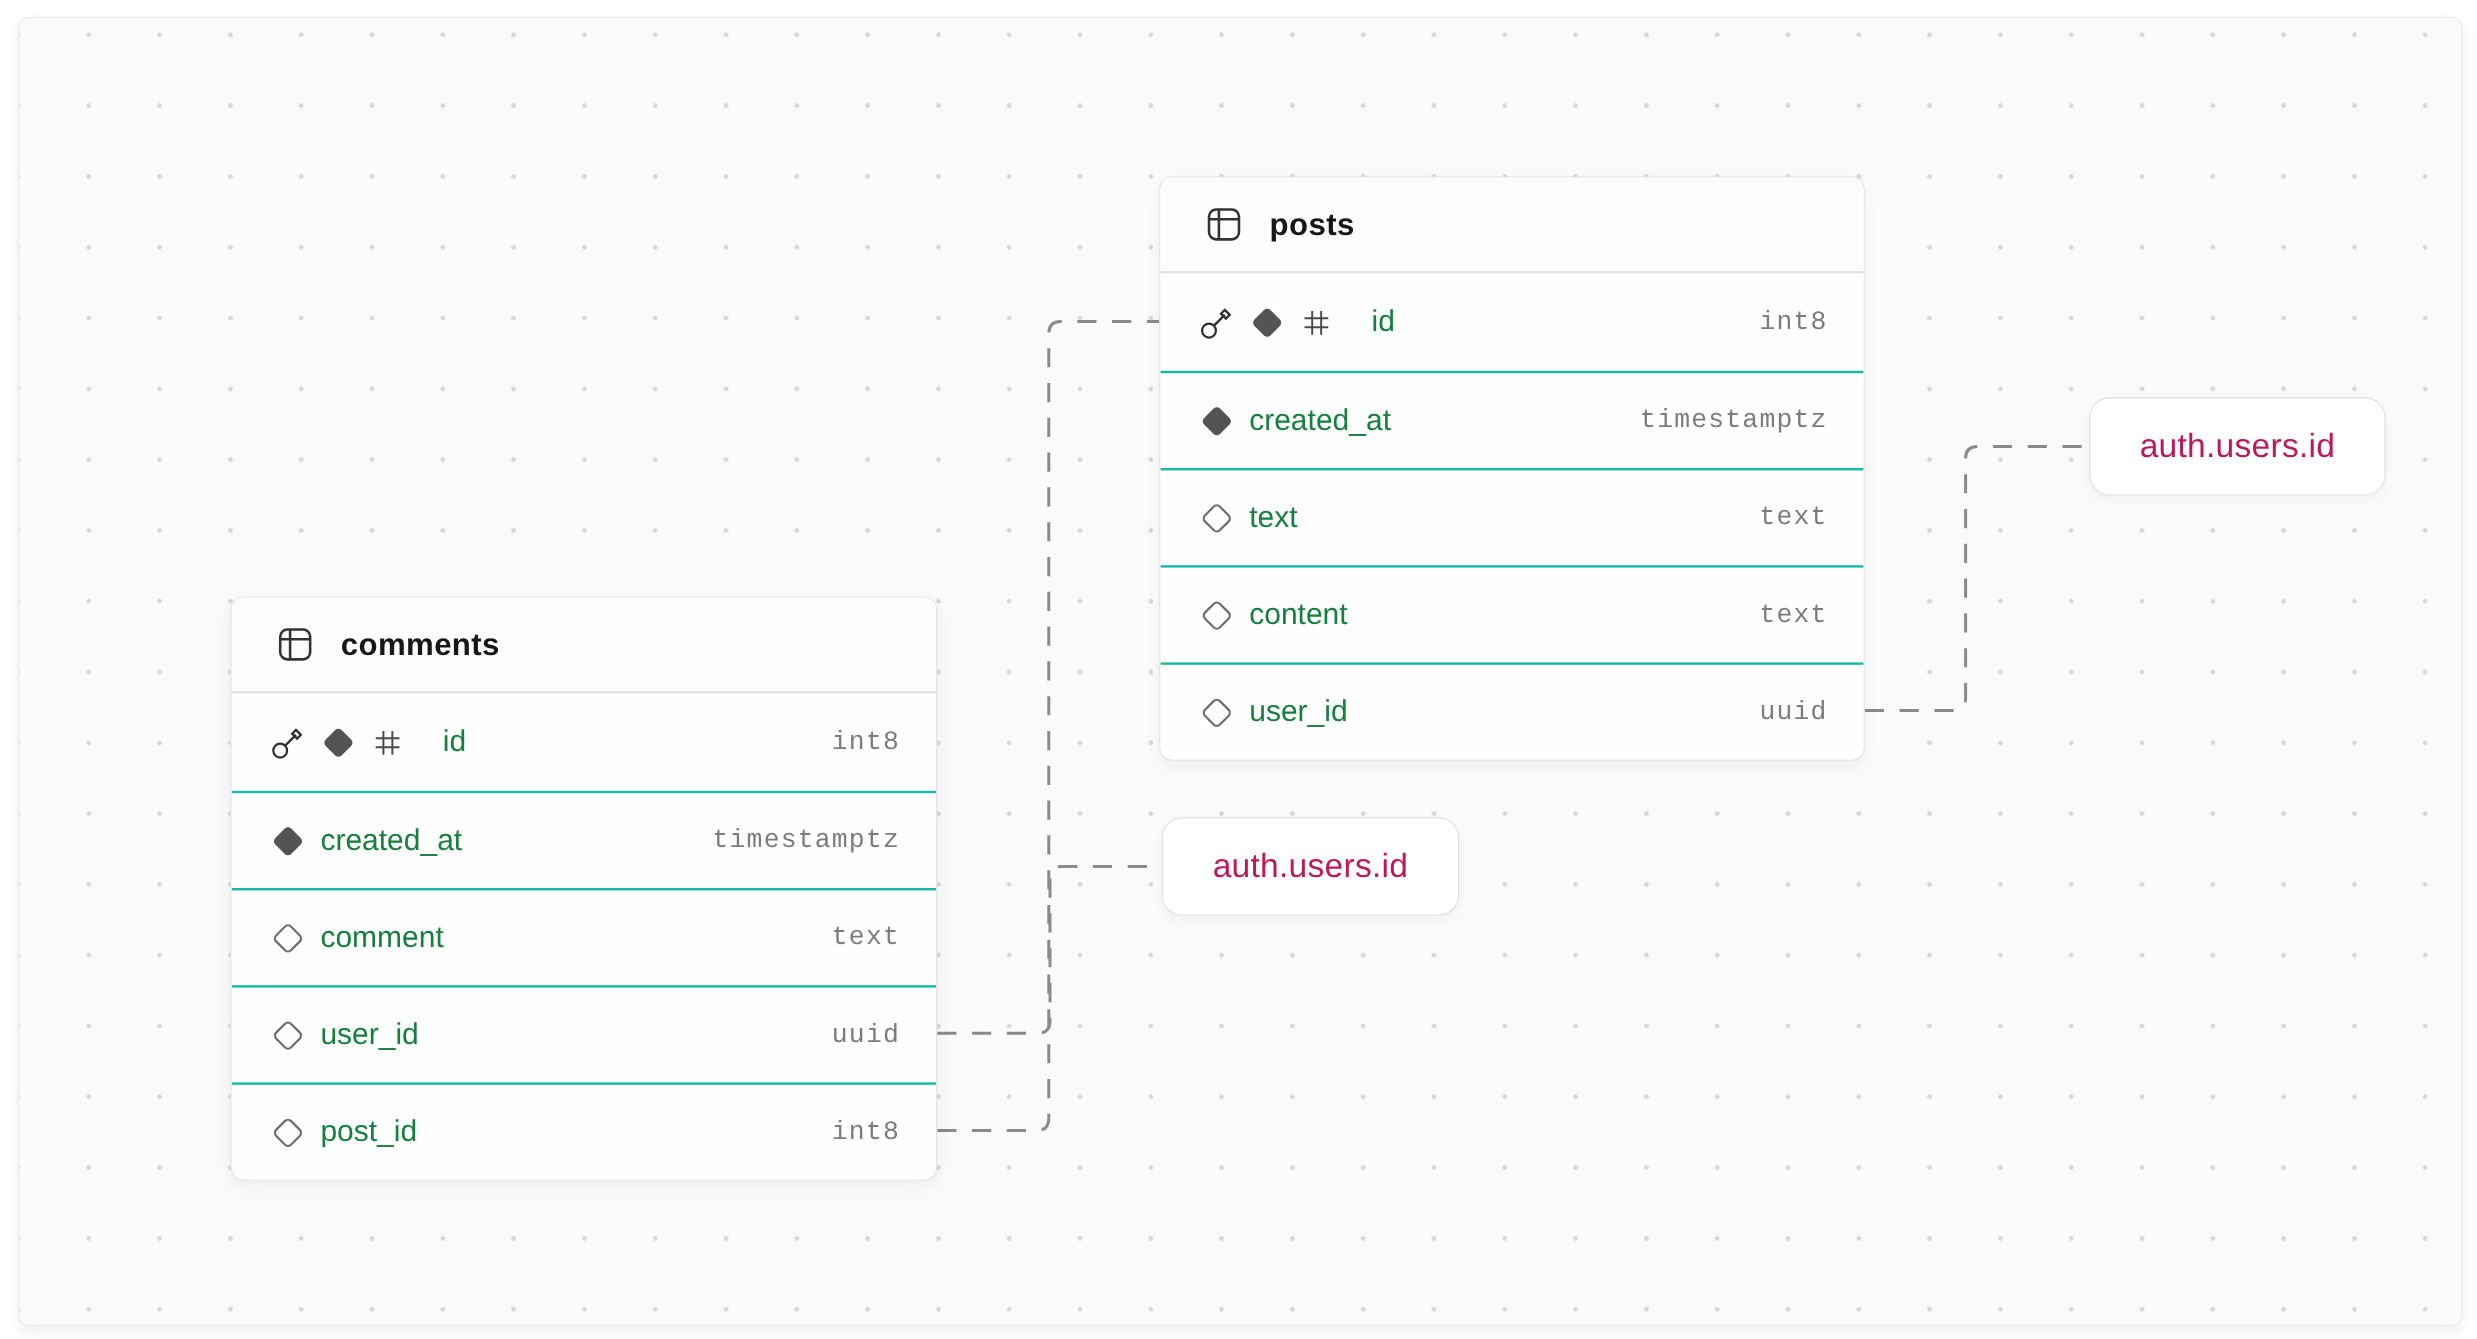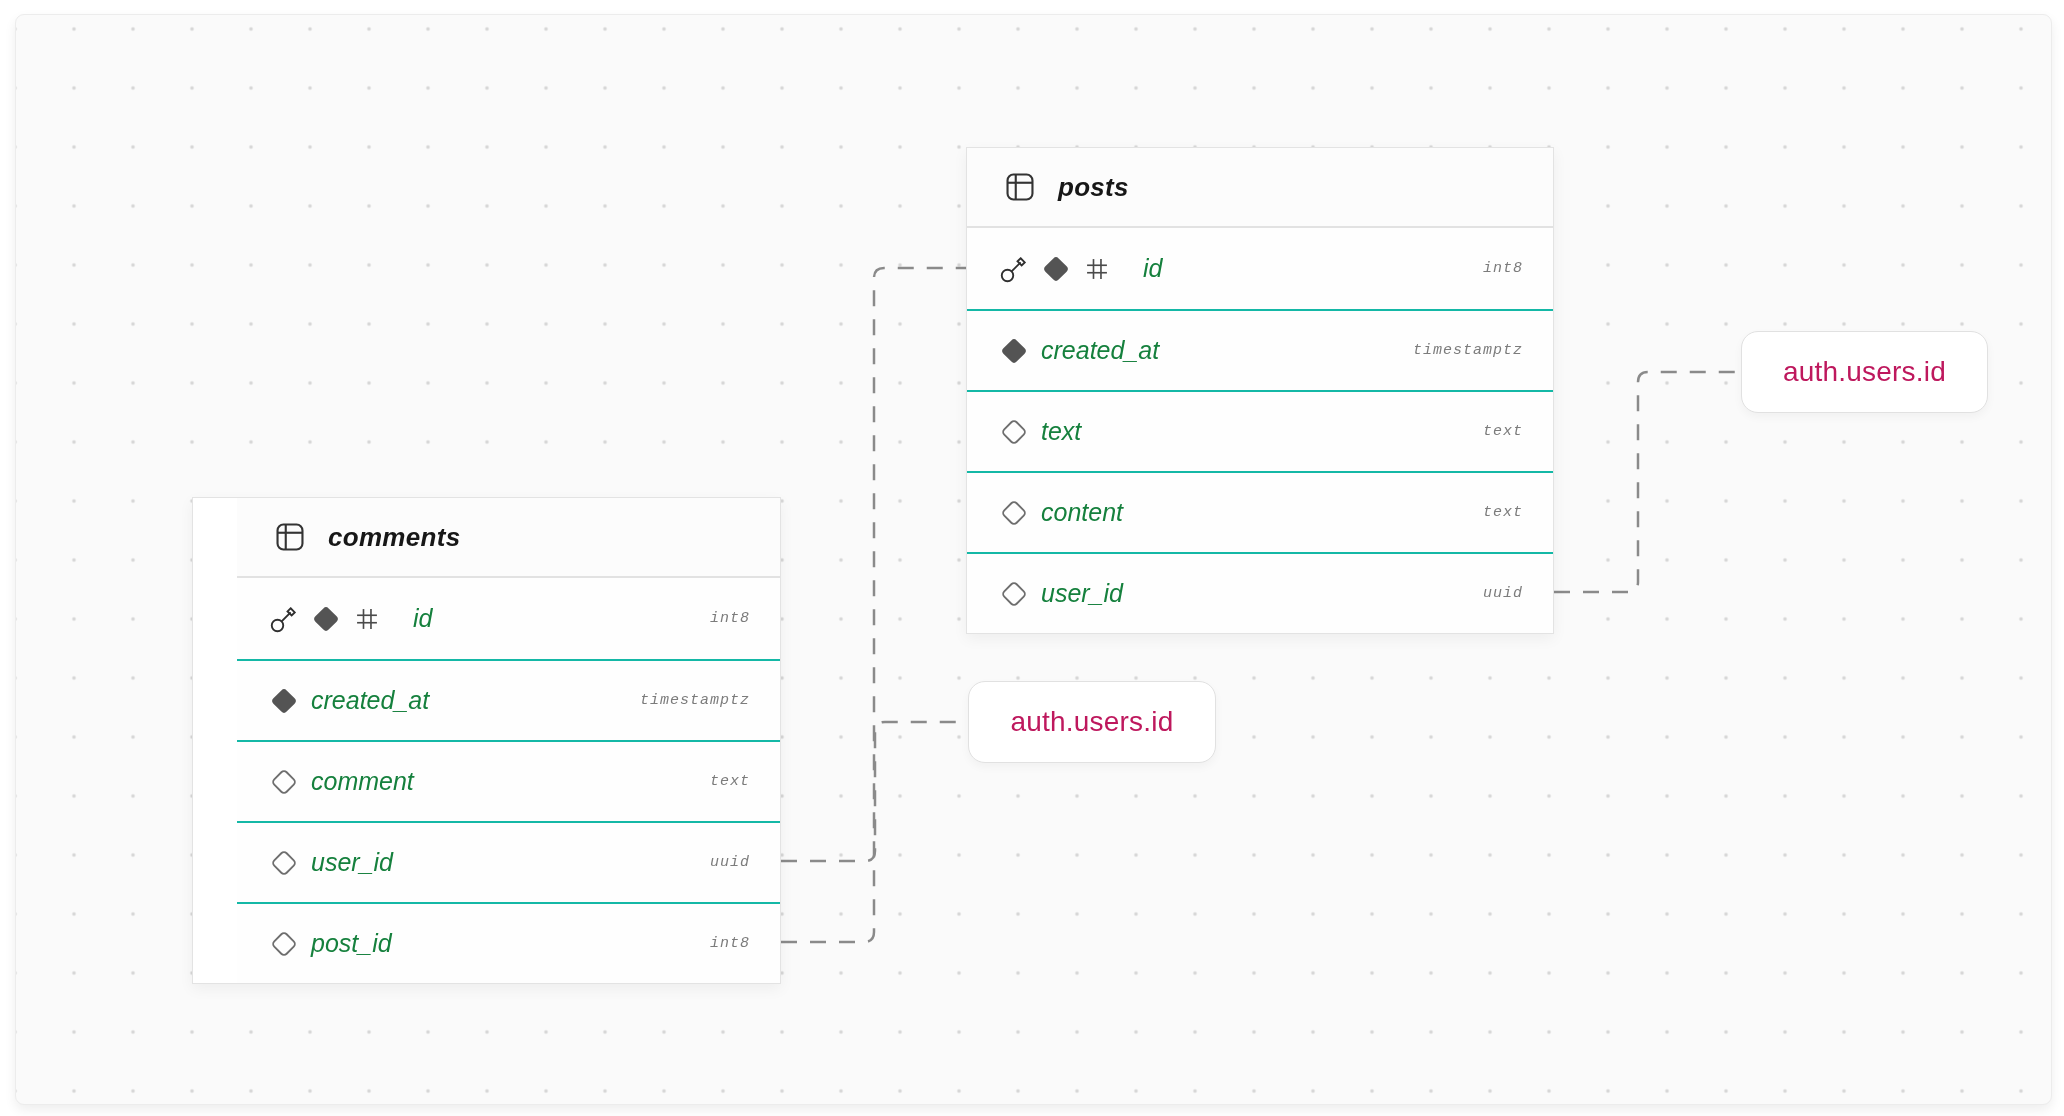--- a/index.html
+++ b/index.html
@@ -19,57 +19,56 @@
     border:1px solid #ececec;
     border-radius:9px;
     box-shadow:0 5px 12px rgba(0,0,0,.07);
   }
   .edges{position:absolute;left:0;top:0;width:100%;height:100%;}
   .edge{fill:none;stroke:#8a8a8a;stroke-width:2.5;stroke-dasharray:16 13;}
 
   
   .table-node{
     position:absolute;box-sizing:border-box;
-    background:#ffffff;border:1px solid #e3e3e3;border-radius:0;
+    background:#ffffff;border:1px solid #e3e3e3;border-radius:11px;
     box-shadow:0 5px 14px rgba(0,0,0,.05);
     overflow:hidden;
-    font-style:italic;
   }
   .table-header{
     height:80px;box-sizing:border-box;
     background:#fcfcfc;border-bottom:2px solid #e2e2e2;
     display:flex;align-items:center;padding-left:36px;gap:21px;
   }
   .table-title{font-size:26px;font-weight:600;color:#171717;letter-spacing:.3px;}
   .row{
     height:81px;box-sizing:border-box;background:#fefefe;
     display:flex;align-items:center;padding-left:32px;gap:12px;
   }
   .row + .row{border-top:2px solid #14b8a6;}
   .col-name{font-size:25px;color:#15803d;white-space:nowrap;}
   .col-name.after-hash{margin-left:20px;}
   .col-type{
     margin-left:auto;padding-right:30px;
     font-family:"Liberation Mono","DejaVu Sans Mono",monospace;
-    font-size:15px;color:#7c7c7c;letter-spacing:1px;white-space:nowrap;
+    font-size:22px;color:#7c7c7c;letter-spacing:1px;white-space:nowrap;
   }
   .icon{display:inline-flex;align-items:center;justify-content:center;flex:0 0 auto;}
   .icon svg{display:block;}
 
   
   .ref-node{
     position:absolute;box-sizing:border-box;height:82px;
     background:#ffffff;border:1px solid #e1e1e1;border-radius:17px;
     box-shadow:0 4px 10px rgba(0,0,0,.04);
     display:flex;align-items:center;justify-content:center;
     font-size:28px;color:#be185d;letter-spacing:.2px;
   }
   
   #posts-node   {left:950px;top:132px;width:588px;}
-  #comments-node{left:176px;top:482px;width:589px;padding-left:44px;}
+  #comments-node{left:176px;top:482px;width:589px;}
   #ref-node-left {left:952px;top:666px;width:248px;}
   #ref-node-right{left:1725px;top:316px;width:247px;}
 </style>
 </head>
 <body>
 
 <div class="stage">
 
   <svg class="edges" viewBox="0 0 2035 1089">
     <path class="edge" d="M 765 846 H 849 Q 859 846 859 836 V 717 Q 859 707 869 707 H 952"></path>

